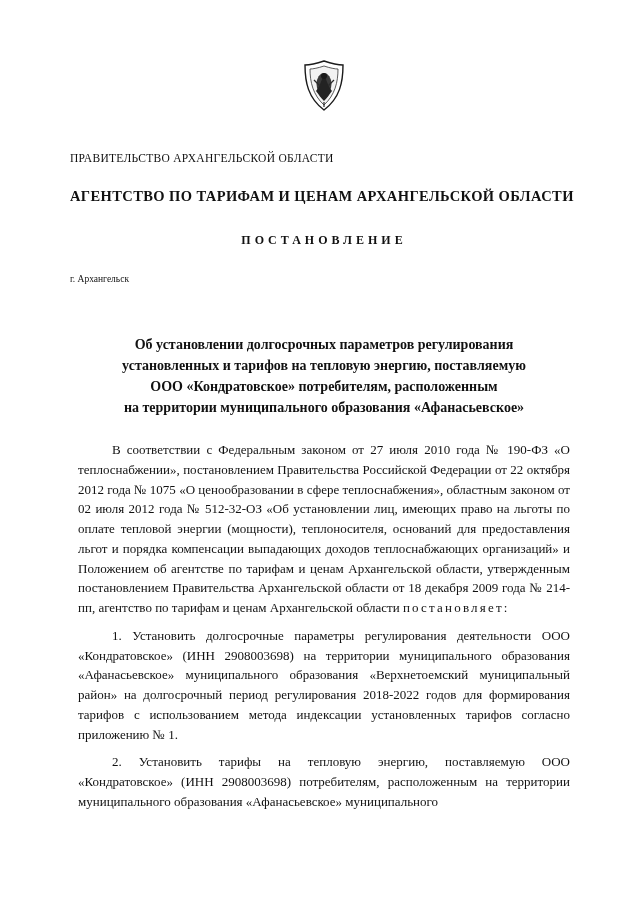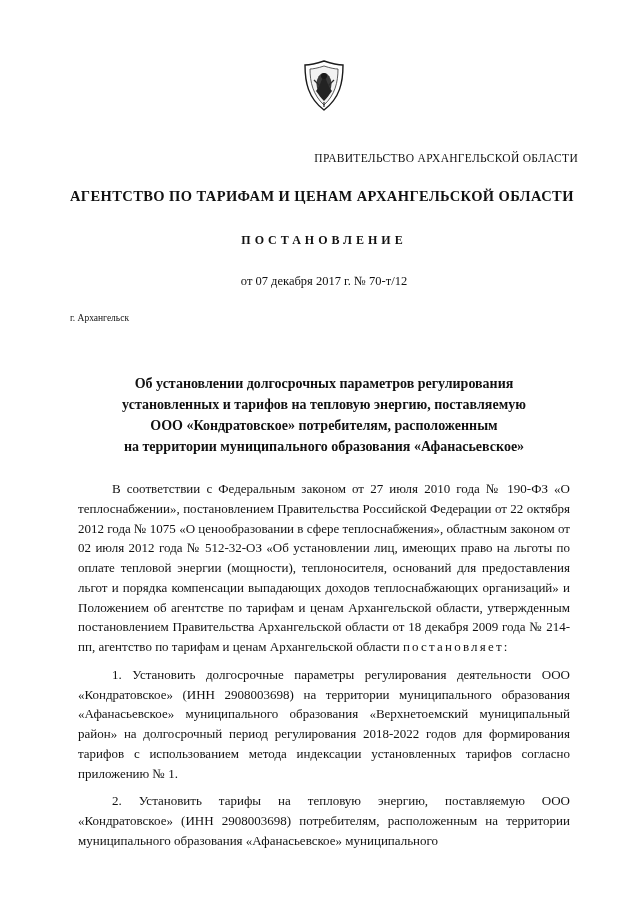--- a/index.html
+++ b/index.html
@@ -25,21 +25,21 @@
   .emblem {
     width: 100%;
     display: flex;
     justify-content: center;
     margin-bottom: 40px;
   }
   .emblem svg {
     display: block;
   }
   .org-line {
-    text-align: right;
+    text-align: left;
     font-size: 11.5px;
     letter-spacing: 0.3px;
     margin-bottom: 22px;
   }
   .agency {
     font-weight: bold;
     font-size: 14.5px;
     line-height: 1.45;
     letter-spacing: 0.4px;
     margin-bottom: 26px;
@@ -106,21 +106,20 @@
 
     <div class="org-line">ПРАВИТЕЛЬСТВО АРХАНГЕЛЬСКОЙ ОБЛАСТИ</div>
 
     <div class="agency">
       <span class="t-line">АГЕНТСТВО ПО ТАРИФАМ И ЦЕНАМ</span>
       <span class="t-line">АРХАНГЕЛЬСКОЙ ОБЛАСТИ</span>
     </div>
 
     <div class="doc-type">ПОСТАНОВЛЕНИЕ</div>
 
-    <div class="doc-date">от 07 декабря 2017 г. № 70-т/12</div>
 
     <div class="city">г. Архангельск</div>
 
     <div class="title">
       <span class="t-line">Об установлении долгосрочных параметров регулирования</span>
       <span class="t-line">установленных и тарифов на тепловую энергию, поставляемую</span>
       <span class="t-line">ООО «Кондратовское» потребителям, расположенным</span>
       <span class="t-line">на территории муниципального образования «Афанасьевское»</span>
     </div>
 

